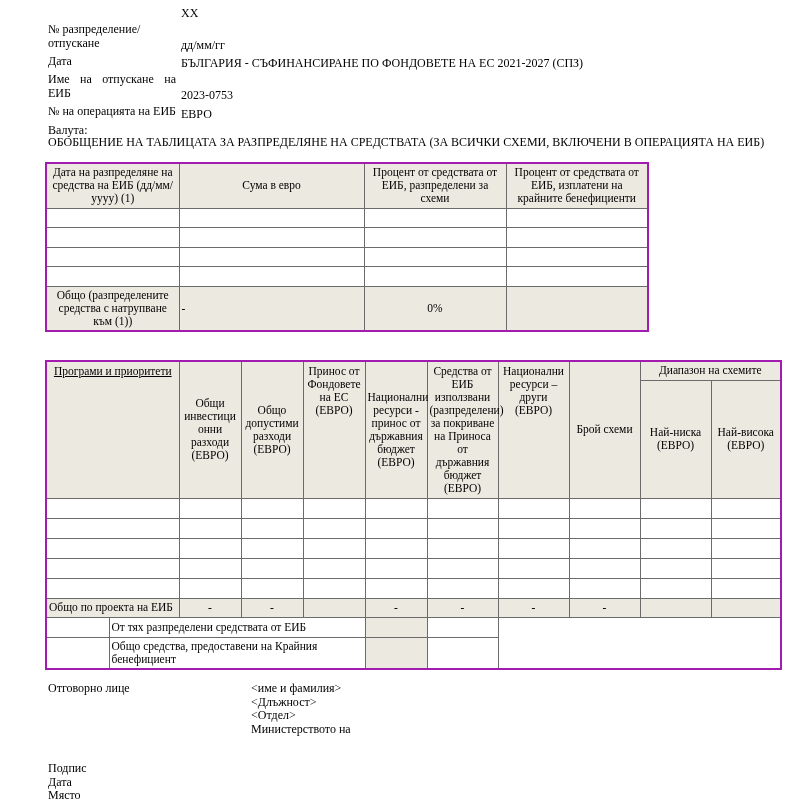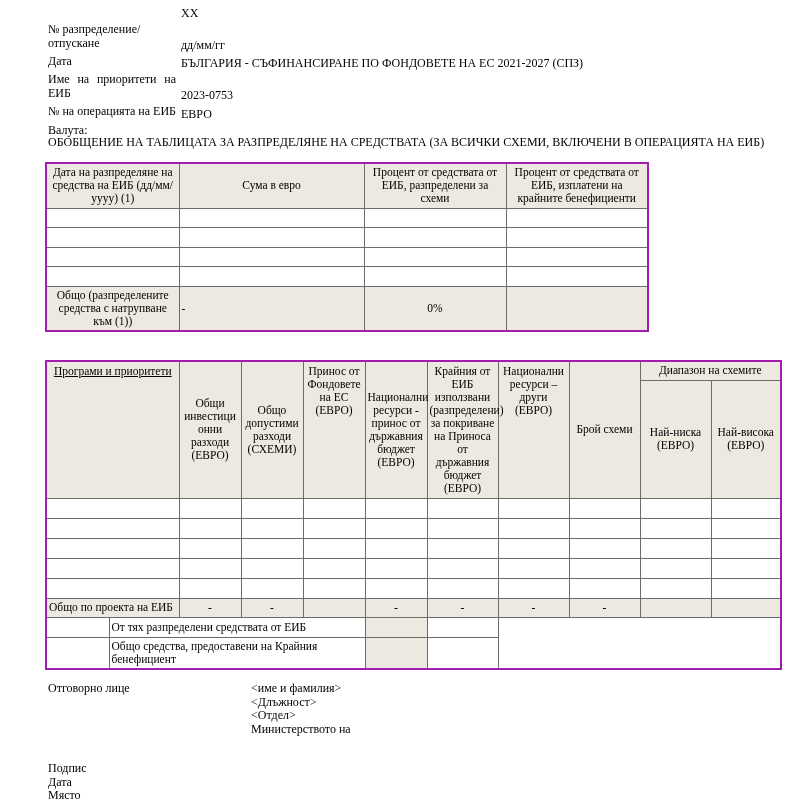--- a/index.html
+++ b/index.html
@@ -21,21 +21,21 @@
 </style>
 </head>
 <body>
 
 <div class="abs meta-label" style="top:6px;">№ разпределение/отпускане</div>
 <div class="abs meta-value" style="top:6px;">XX</div>
 
 <div class="abs meta-label" style="top:38px;">Дата</div>
 <div class="abs meta-value" style="top:38px;">дд/мм/гг</div>
 
-<div class="abs meta-label justify" style="top:56px; text-align-last:left;">Име на приоритети на ЕИБ</div>
+<div class="abs meta-label justify" style="top:56px; text-align-last:left;">Име на отпускане на ЕИБ</div>
 <div class="abs meta-value" style="top:56px;">БЪЛГАРИЯ - СЪФИНАНСИРАНЕ ПО ФОНДОВЕТЕ НА ЕС 2021-2027 (СПЗ)</div>
 
 <div class="abs meta-label" style="top:88px; white-space:nowrap;">№ на операцията на ЕИБ</div>
 <div class="abs meta-value" style="top:88px;">2023-0753</div>
 
 <div class="abs meta-label" style="top:107px;">Валута:</div>
 <div class="abs meta-value" style="top:107px;">ЕВРО</div>
 
 <div class="abs heading" style="top:136px;">
   <div>ОБОБЩЕНИЕ НА ТАБЛИЦАТА ЗА РАЗПРЕДЕЛЯНЕ НА СРЕДСТВАТА (ЗА ВСИЧКИ СХЕМИ, ВКЛЮЧЕНИ В ОПЕРАЦИЯТА НА ЕИБ)</div>
@@ -99,24 +99,24 @@
       <col style="width:71px">
       <col style="width:71px">
       <col style="width:71px">
       <col style="width:71px">
       <col style="width:70px">
   </colgroup>
   <tbody>
       <tr style="height:19px">
     <td class="g top" colspan="2" rowspan="2" style="padding-top:3px;text-decoration:underline;">Програми и приоритети</td>
     <td class="g" rowspan="2">Общи инвестици онни разходи (ЕВРО)</td>
-    <td class="g" rowspan="2">Общо допустими разходи (СХЕМИ)</td>
+    <td class="g" rowspan="2">Общо допустими разходи (ЕВРО)</td>
     <td class="g top" rowspan="2" style="padding-top:3px;">Принос от Фондовете на ЕС (ЕВРО)</td>
     <td class="g" rowspan="2">Национални ресурси - принос от държавния бюджет (ЕВРО)</td>
-    <td class="g top" rowspan="2" style="padding-top:3px;">Крайния от ЕИБ използвани (разпределени) за покриване на Приноса от държавния бюджет (ЕВРО)</td>
+    <td class="g top" rowspan="2" style="padding-top:3px;">Средства от ЕИБ използвани (разпределени) за покриване на Приноса от държавния бюджет (ЕВРО)</td>
     <td class="g top" rowspan="2" style="padding-top:3px;">Национални ресурси – други (ЕВРО)</td>
     <td class="g" rowspan="2">Брой схеми</td>
     <td class="g" colspan="2">Диапазон на схемите</td>
   </tr>
   <tr style="height:118px">
     <td class="g">Най-ниска (ЕВРО)</td>
     <td class="g">Най-висока (ЕВРО)</td>
   </tr>
   <tr style="height:20px">
     <td colspan="2"></td>

